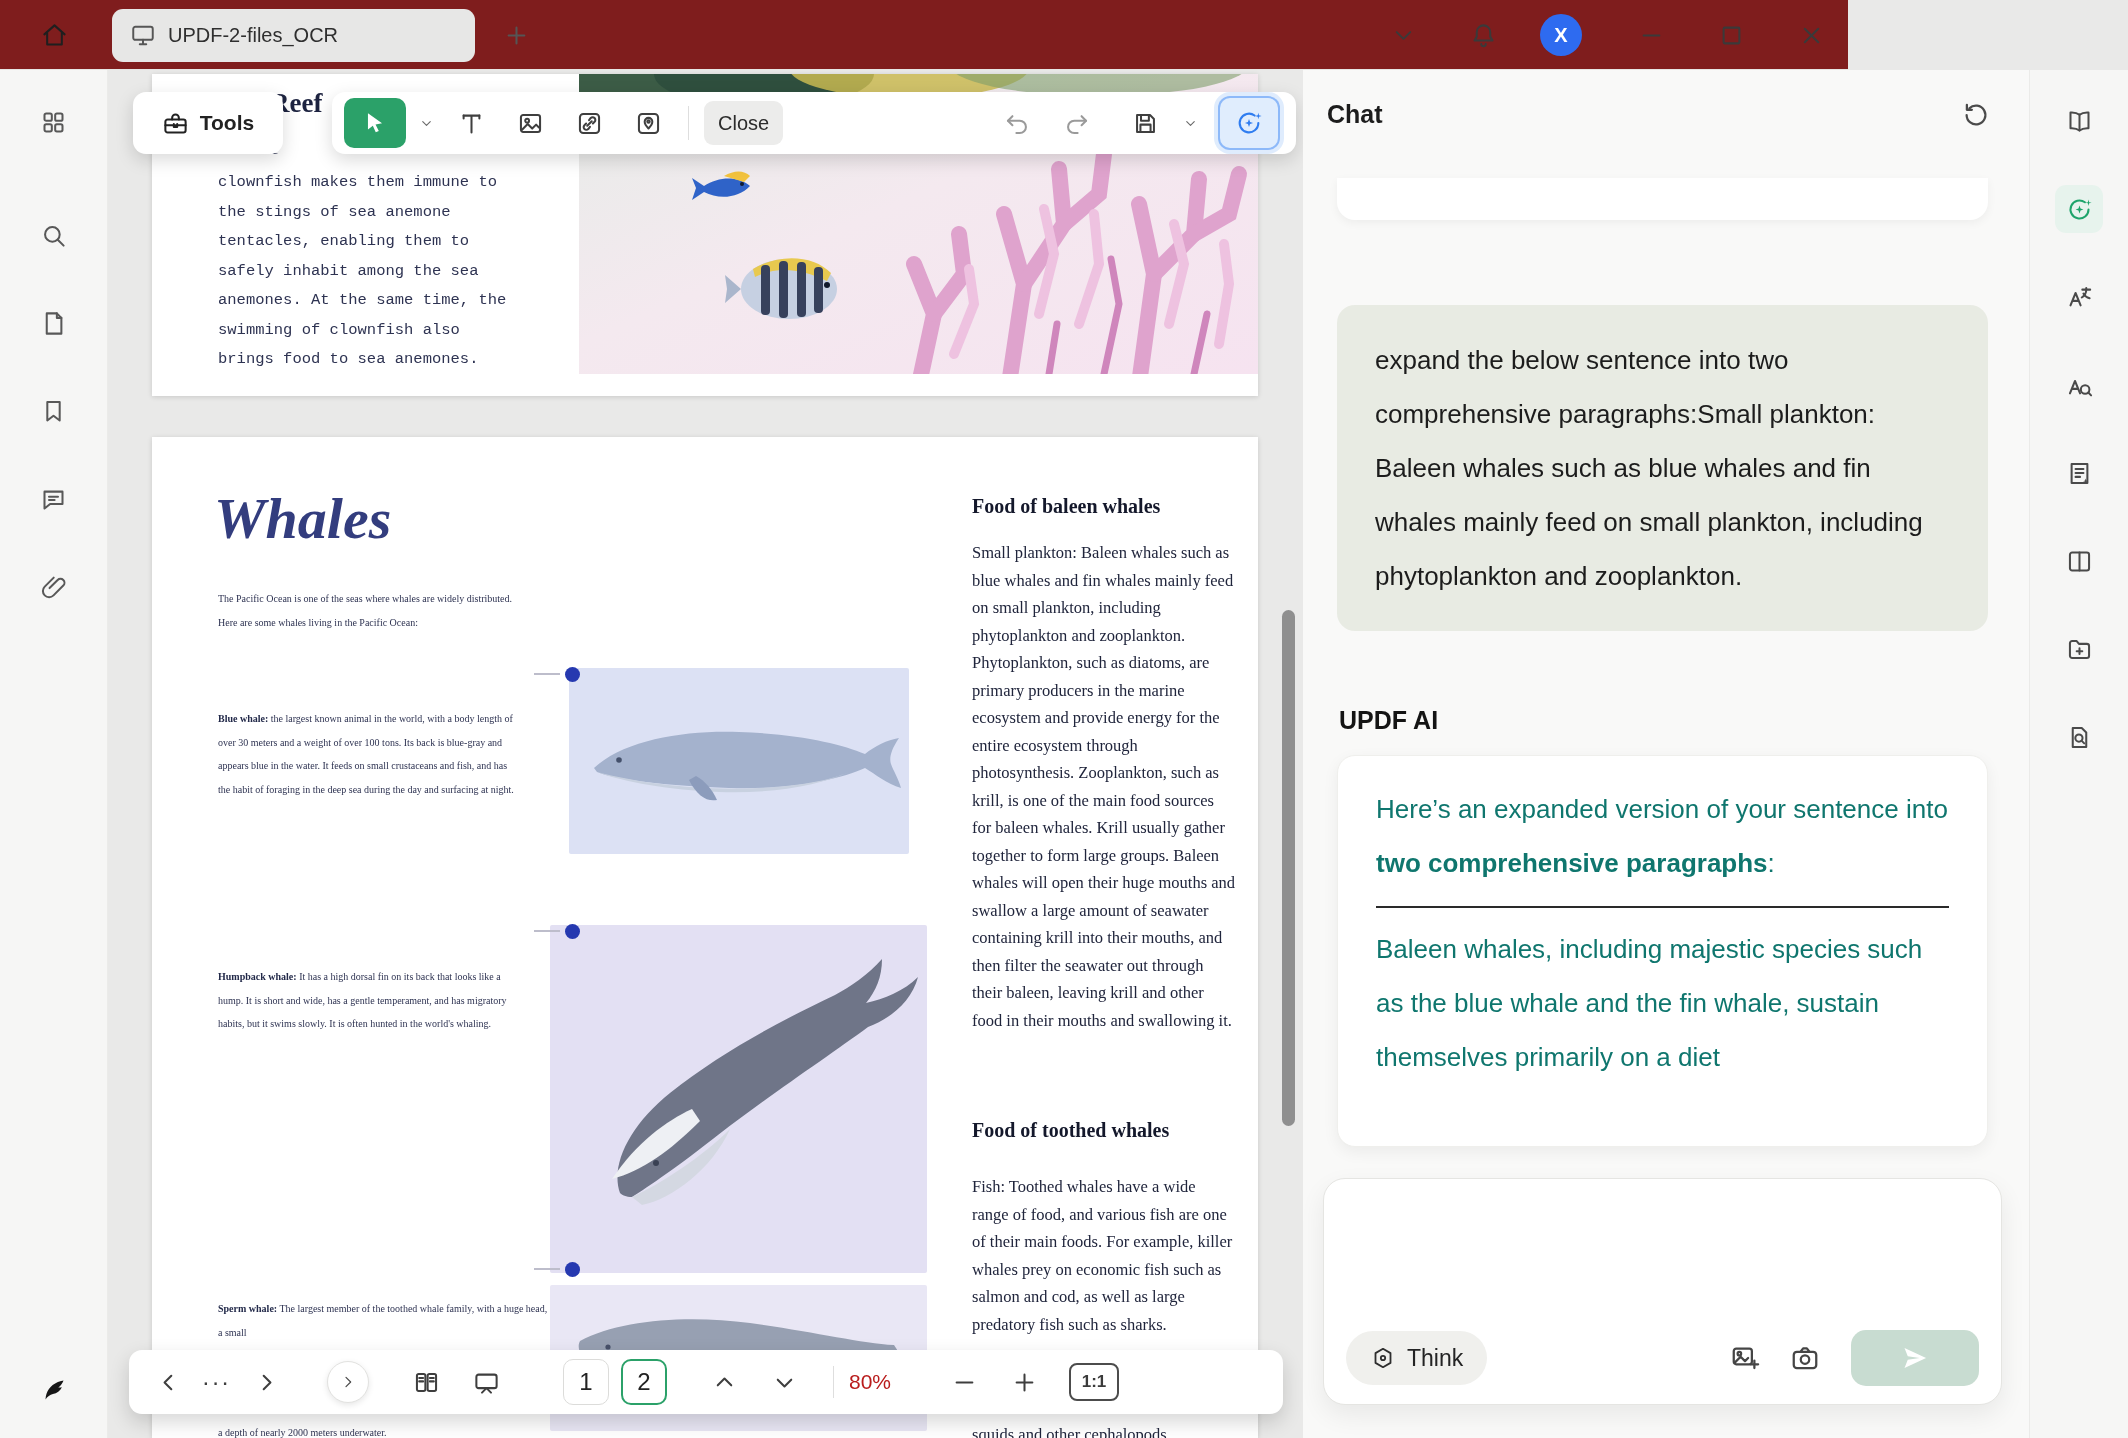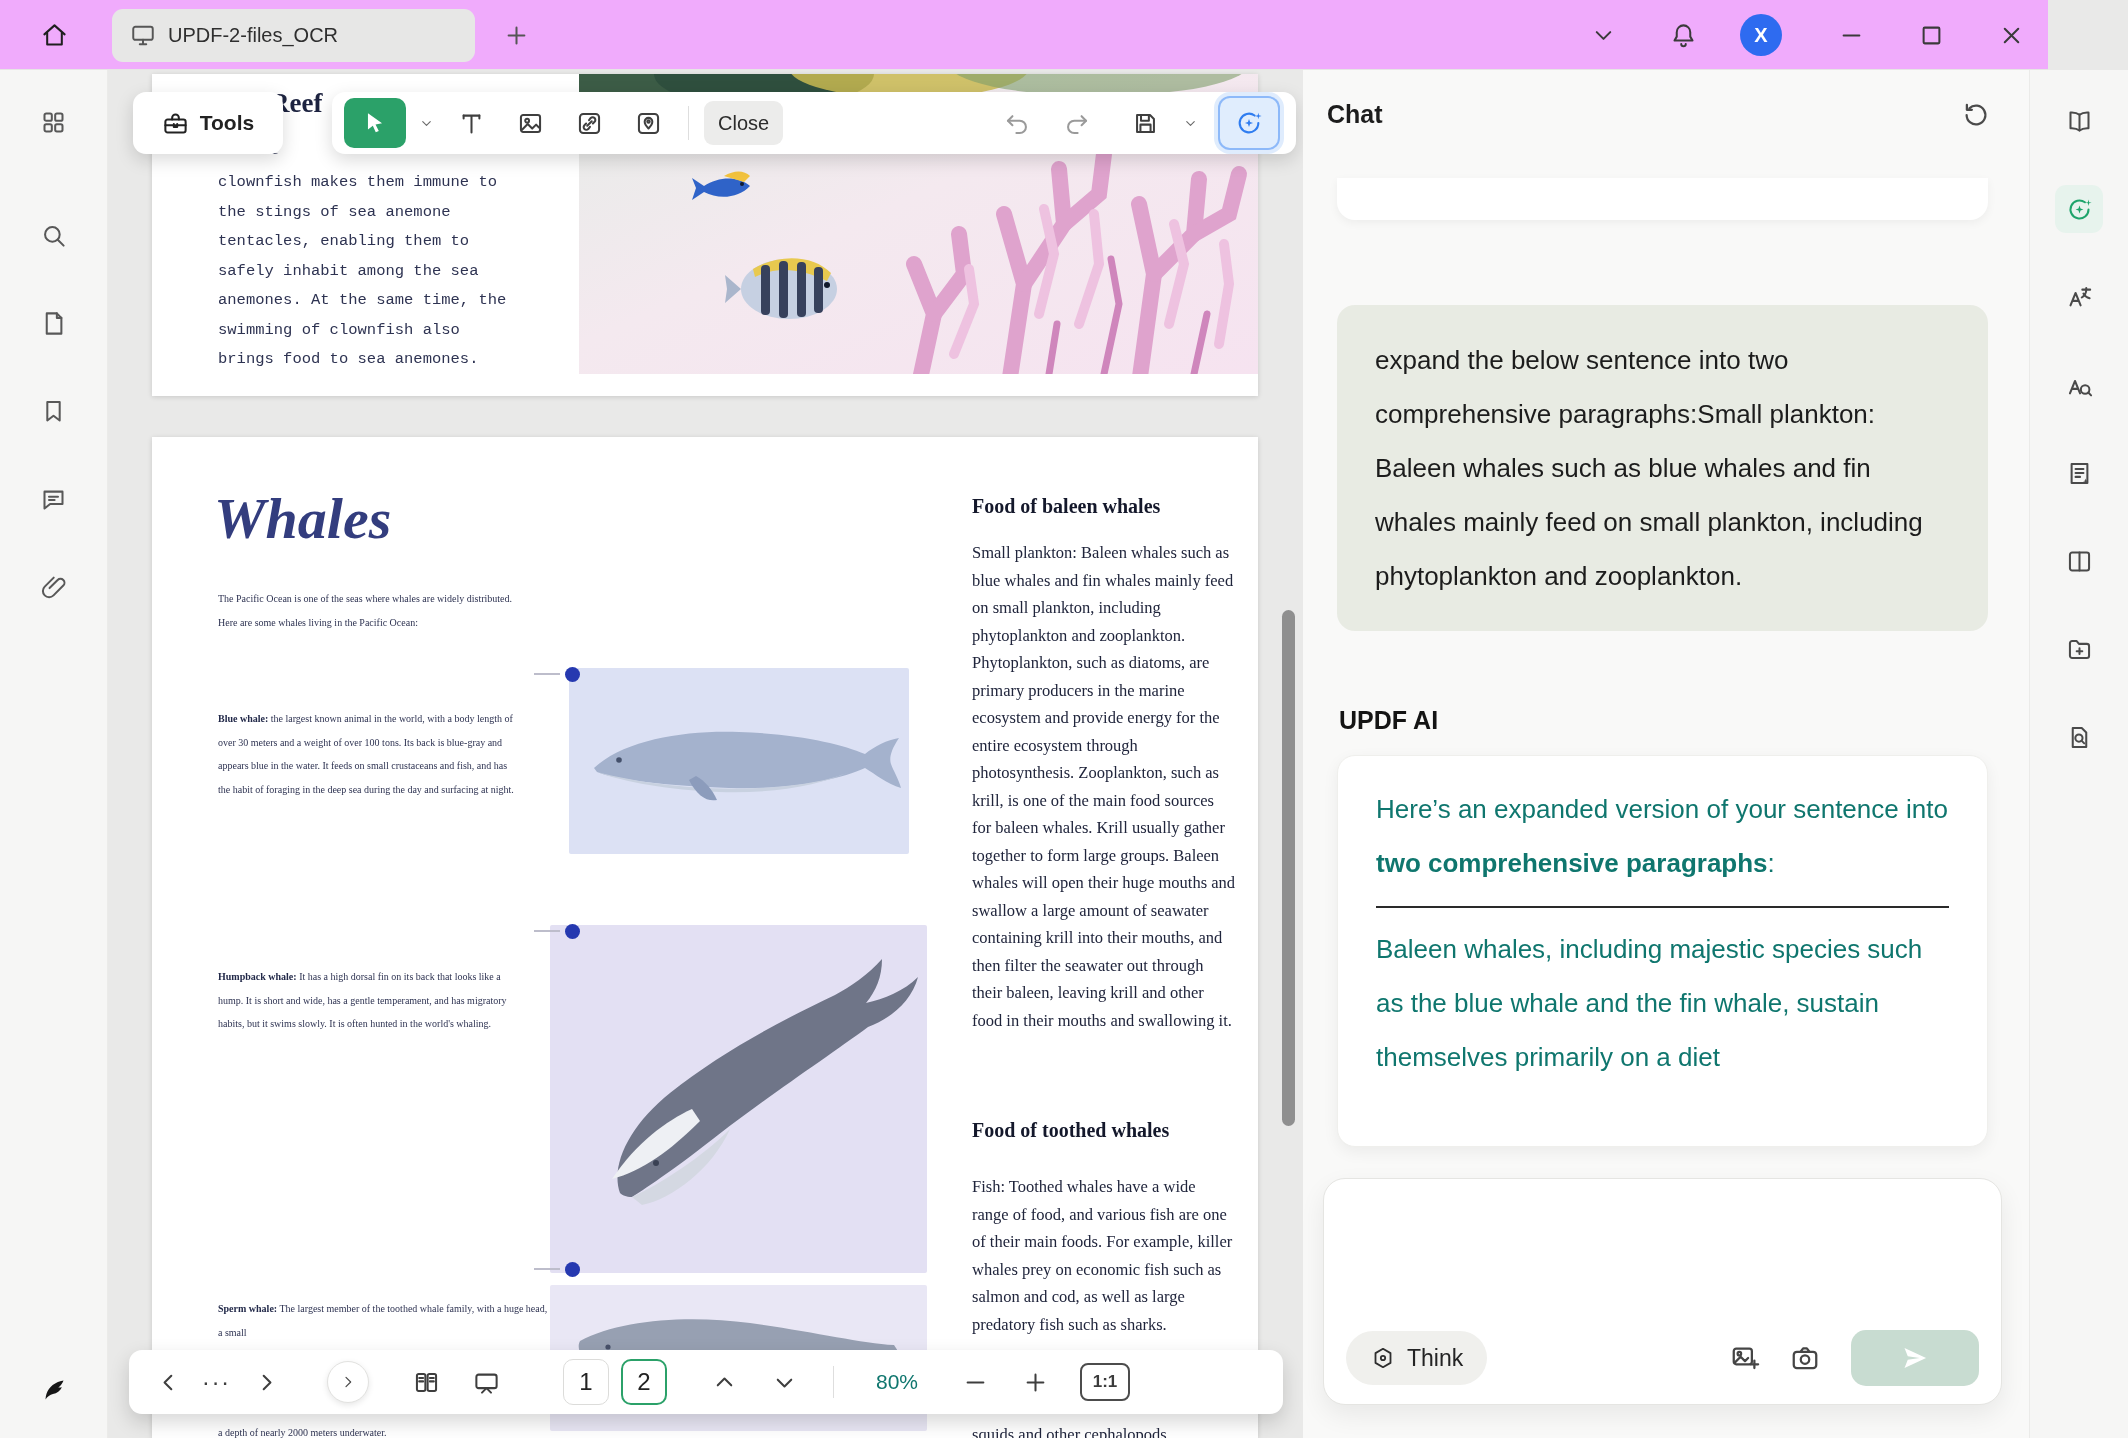--- a/index.html
+++ b/index.html
@@ -6,21 +6,21 @@
   html,body{width:2128px;height:1438px;overflow:hidden;background:#e9e9e8;
     font-family:"Liberation Sans",sans-serif;-webkit-font-smoothing:antialiased}
   .app{position:relative;width:2128px;height:1438px}
   .abs{position:absolute}
   svg{display:block}
   .ic{display:flex;align-items:center;justify-content:center;color:#565656}
   .ic svg{width:27px;height:27px;fill:none;stroke:currentColor;stroke-width:1.8;
     stroke-linecap:round;stroke-linejoin:round}
 
   
-  .titlebar{position:absolute;left:0;top:0;width:2048px;height:70px;background:#f0abfc;
+  .titlebar{position:absolute;left:0;top:0;width:1848px;height:70px;background:#7f1d1d;
     border-bottom:1px solid #e6e6e4;z-index:20}
   .home-btn{position:absolute;left:30px;top:13px;width:48px;height:44px;border-radius:10px;color:#1f1f1f}
   .tab{position:absolute;left:112px;top:9px;width:363px;height:53px;background:#e7e7e6;
     border-radius:11px;display:flex;align-items:center;gap:12px;padding:0 18px;color:#3c3c3c}
   .tab-title{font-size:20px;color:#2f2f2f;white-space:nowrap;overflow:hidden}
   .addtab{position:absolute;left:494px;top:13px;width:44px;height:44px;color:#555}
   .tb-right{position:absolute;right:14px;top:13px;display:flex;align-items:center;gap:34px}
   .tb-right .ic{width:46px;height:44px;color:#3a3a3a}
   .avatar{width:42px;height:42px;border-radius:50%;background:#2e6bf0;color:#fff;
     display:flex;align-items:center;justify-content:center;font-size:20px;font-weight:700}
@@ -101,21 +101,21 @@
   .btb-ic{width:46px;height:46px;border-radius:9px;color:#3e3e3e}
   .dots{font-size:24px;letter-spacing:3px;color:#3e3e3e;width:52px;text-align:center;padding-bottom:10px}
   .circ-chev{width:42px;height:42px;border-radius:50%;background:#fff;border:1px solid #e2e2e0;
     box-shadow:0 2px 6px rgba(0,0,0,.10);margin-left:38px;color:#4a4a4a}
   .circ-chev svg{width:16px;height:16px}
   .pg-btn{width:46px;height:46px;border-radius:10px;display:flex;align-items:center;justify-content:center;
     font-size:24px;color:#222;background:#fff;border:1px solid #dcdcda;margin-left:12px}
   .pg-btn.first{margin-left:54px}
   .pg-btn.active{border:2.5px solid #2ba169}
   .zoom-div{width:1px;height:32px;background:#dedede;margin-left:26px}
-  .zoom-val{font-size:21px;color:#0f766e;margin-left:26px;min-width:58px;text-align:right}
+  .zoom-val{font-size:21px;color:#b91c1c;margin-left:15px;min-width:58px;text-align:left}
   .ratio-btn{width:50px;height:38px;border:2px solid #4c4c4c;border-radius:8px;display:flex;
     align-items:center;justify-content:center;font-size:17px;font-weight:700;color:#3b3b3b;margin-left:22px}
   .ml-a{margin-left:34px}
 
   
   .chat{position:absolute;left:1303px;top:70px;width:726px;height:1368px;background:#f9f9f8;z-index:5}
   .chat-head{position:absolute;left:24px;top:30px;font-size:25px;font-weight:700;color:#1c1c1c}
   .hist-btn{position:absolute;right:30px;top:22px;width:46px;height:46px;color:#4b4b4b}
   .bubble-top{position:absolute;left:34px;top:108px;width:651px;height:42px;background:#fff;
     border-radius:0 0 18px 18px;box-shadow:0 3px 10px rgba(0,0,0,.05)}

